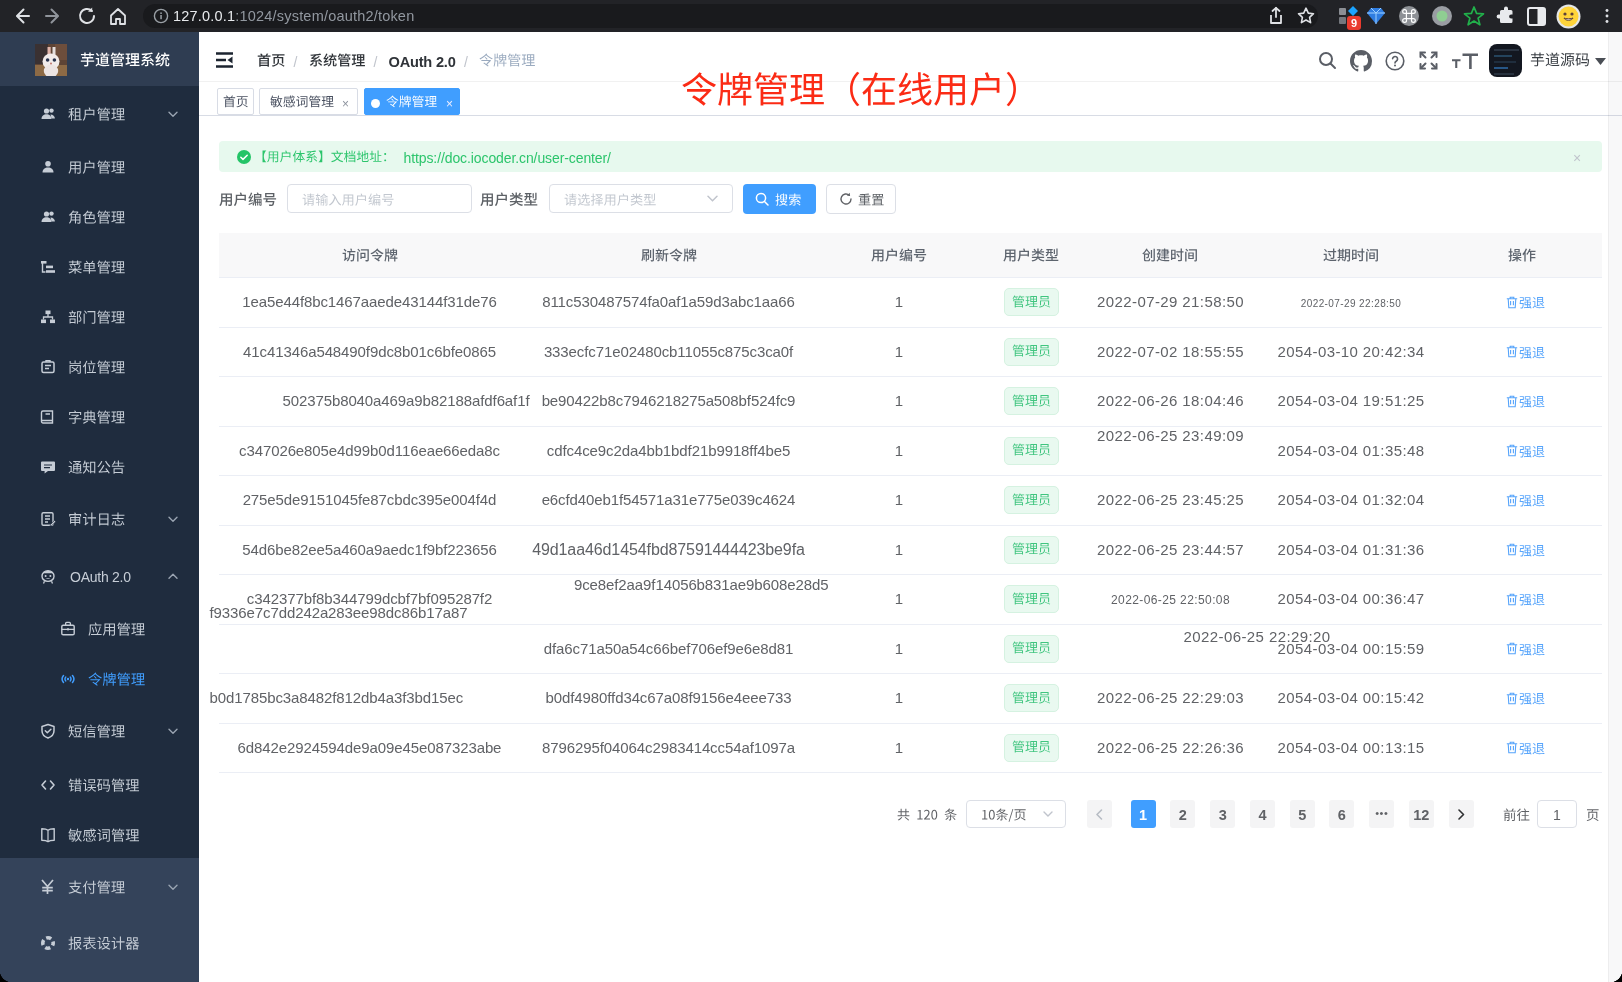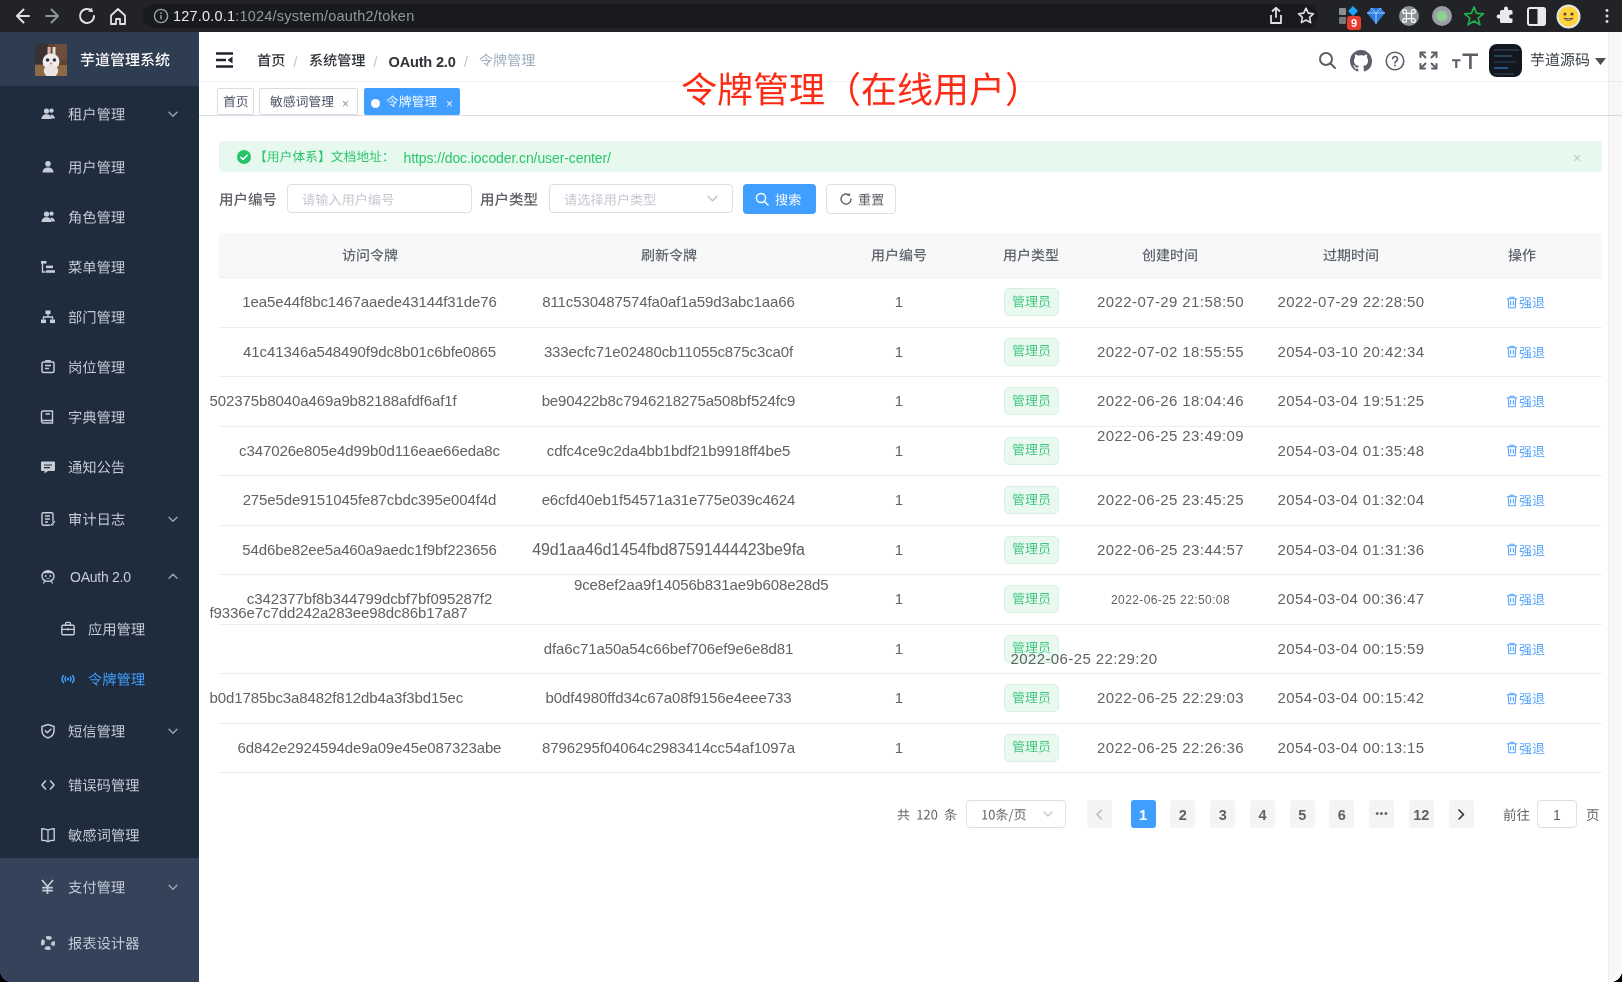--- a/index.html
+++ b/index.html
@@ -787,21 +787,21 @@
     <div class="a" style="left:1011.5px;top:294.5px">
       <svg class="t" width="39.0" height="14" viewBox="0 0 39.0 14">
         <g fill="#40c57f" transform="translate(0,11.44) scale(0.01300,-0.01300)">
           <use href="#g8" x="0"></use>
           <use href="#g9" x="1000"></use>
           <use href="#g95" x="2000"></use>
         </g>
       </svg>
     </div>
     <div class="a" style="left:1010.5px;top:293.0px;width:320px;text-align:center"><span style="font-size:15px;color:#606266;font-weight:400;line-height:18px;letter-spacing:0.4px;">2022-07-29 21:58:50</span></div>
-    <div class="a" style="left:1191.0px;top:293.0px;width:320px;text-align:center"><span style="font-size:15px;color:#606266;font-weight:400;line-height:18px;letter-spacing:0.4px;">2022-07-29 22:28:50</span></div>
+    <div class="a" style="left:1191.0px;top:293.0px;width:320px;text-align:center"><span style="font-size:10px;color:#606266;font-weight:400;line-height:18px;letter-spacing:0.4px;">2022-07-29 22:28:50</span></div>
     <svg class="a" style="left:1505.5px;top:295.5px" width="12" height="13" viewBox="0 0 12 13">
       <path d="M.8 2.8h10.4M4.2 2.8V1.3h3.6v1.5M2.2 2.8l.6 9h6.4l.6-9M4.6 5v4.3M7.4 5v4.3" stroke="#56a4fb" stroke-width="1.1" fill="none"></path>
     </svg>
     <div class="a" style="left:1518.6px;top:296.1px">
       <svg class="t" width="26.0" height="14" viewBox="0 0 26.0 14">
         <g fill="#56a4fb" transform="translate(0,11.44) scale(0.01300,-0.01300)">
           <use href="#g96" x="0"></use>
           <use href="#g97" x="1000"></use>
         </g>
       </svg>
@@ -825,21 +825,21 @@
       <path d="M.8 2.8h10.4M4.2 2.8V1.3h3.6v1.5M2.2 2.8l.6 9h6.4l.6-9M4.6 5v4.3M7.4 5v4.3" stroke="#56a4fb" stroke-width="1.1" fill="none"></path>
     </svg>
     <div class="a" style="left:1518.6px;top:345.6px">
       <svg class="t" width="26.0" height="14" viewBox="0 0 26.0 14">
         <g fill="#56a4fb" transform="translate(0,11.44) scale(0.01300,-0.01300)">
           <use href="#g96" x="0"></use>
           <use href="#g97" x="1000"></use>
         </g>
       </svg>
     </div>
-    <div class="a" style="left:209.5px;top:392.0px;width:320px;text-align:left"><span style="font-size:15px;color:#606266;font-weight:400;line-height:18px;letter-spacing:-0.1px;">502375b8040a469a9b82188afdf6af1f</span></div>
+    <div class="a" style="left:209.5px;top:392.0px;width:320px;text-align:right"><span style="font-size:15px;color:#606266;font-weight:400;line-height:18px;letter-spacing:-0.1px;">502375b8040a469a9b82188afdf6af1f</span></div>
     <div class="a" style="left:508.5px;top:392.0px;width:320px;text-align:center"><span style="font-size:15px;color:#606266;font-weight:400;line-height:18px;letter-spacing:-0.1px;">be90422b8c7946218275a508bf524fc9</span></div>
     <div class="a" style="left:739.0px;top:392.0px;width:320px;text-align:center"><span style="font-size:15px;color:#606266;font-weight:400;line-height:18px;">1</span></div>
     <div class="a" style="left:1004px;top:387.0px;width:55px;height:28px;background:#e9f9f0;border:1px solid #d5f2e1;border-radius:5px"></div>
     <div class="a" style="left:1011.5px;top:393.5px">
       <svg class="t" width="39.0" height="14" viewBox="0 0 39.0 14">
         <g fill="#40c57f" transform="translate(0,11.44) scale(0.01300,-0.01300)">
           <use href="#g8" x="0"></use>
           <use href="#g9" x="1000"></use>
           <use href="#g95" x="2000"></use>
         </g>
@@ -968,21 +968,21 @@
     <div class="a" style="left:1004px;top:634.5px;width:55px;height:28px;background:#e9f9f0;border:1px solid #d5f2e1;border-radius:5px"></div>
     <div class="a" style="left:1011.5px;top:641.0px">
       <svg class="t" width="39.0" height="14" viewBox="0 0 39.0 14">
         <g fill="#40c57f" transform="translate(0,11.44) scale(0.01300,-0.01300)">
           <use href="#g8" x="0"></use>
           <use href="#g9" x="1000"></use>
           <use href="#g95" x="2000"></use>
         </g>
       </svg>
     </div>
-    <div class="a" style="left:1010.5px;top:650px;width:320px;text-align:left"><span style="font-size:15px;color:#606266;font-weight:400;line-height:18px;letter-spacing:0.4px;">2022-06-25 22:29:20</span></div>
+    <div class="a" style="left:1010.5px;top:628px;width:320px;text-align:right"><span style="font-size:15px;color:#606266;font-weight:400;line-height:18px;letter-spacing:0.4px;">2022-06-25 22:29:20</span></div>
     <div class="a" style="left:1191.0px;top:639.5px;width:320px;text-align:center"><span style="font-size:15px;color:#606266;font-weight:400;line-height:18px;letter-spacing:0.4px;">2054-03-04 00:15:59</span></div>
     <svg class="a" style="left:1505.5px;top:642.0px" width="12" height="13" viewBox="0 0 12 13">
       <path d="M.8 2.8h10.4M4.2 2.8V1.3h3.6v1.5M2.2 2.8l.6 9h6.4l.6-9M4.6 5v4.3M7.4 5v4.3" stroke="#56a4fb" stroke-width="1.1" fill="none"></path>
     </svg>
     <div class="a" style="left:1518.6px;top:642.6px">
       <svg class="t" width="26.0" height="14" viewBox="0 0 26.0 14">
         <g fill="#56a4fb" transform="translate(0,11.44) scale(0.01300,-0.01300)">
           <use href="#g96" x="0"></use>
           <use href="#g97" x="1000"></use>
         </g>

